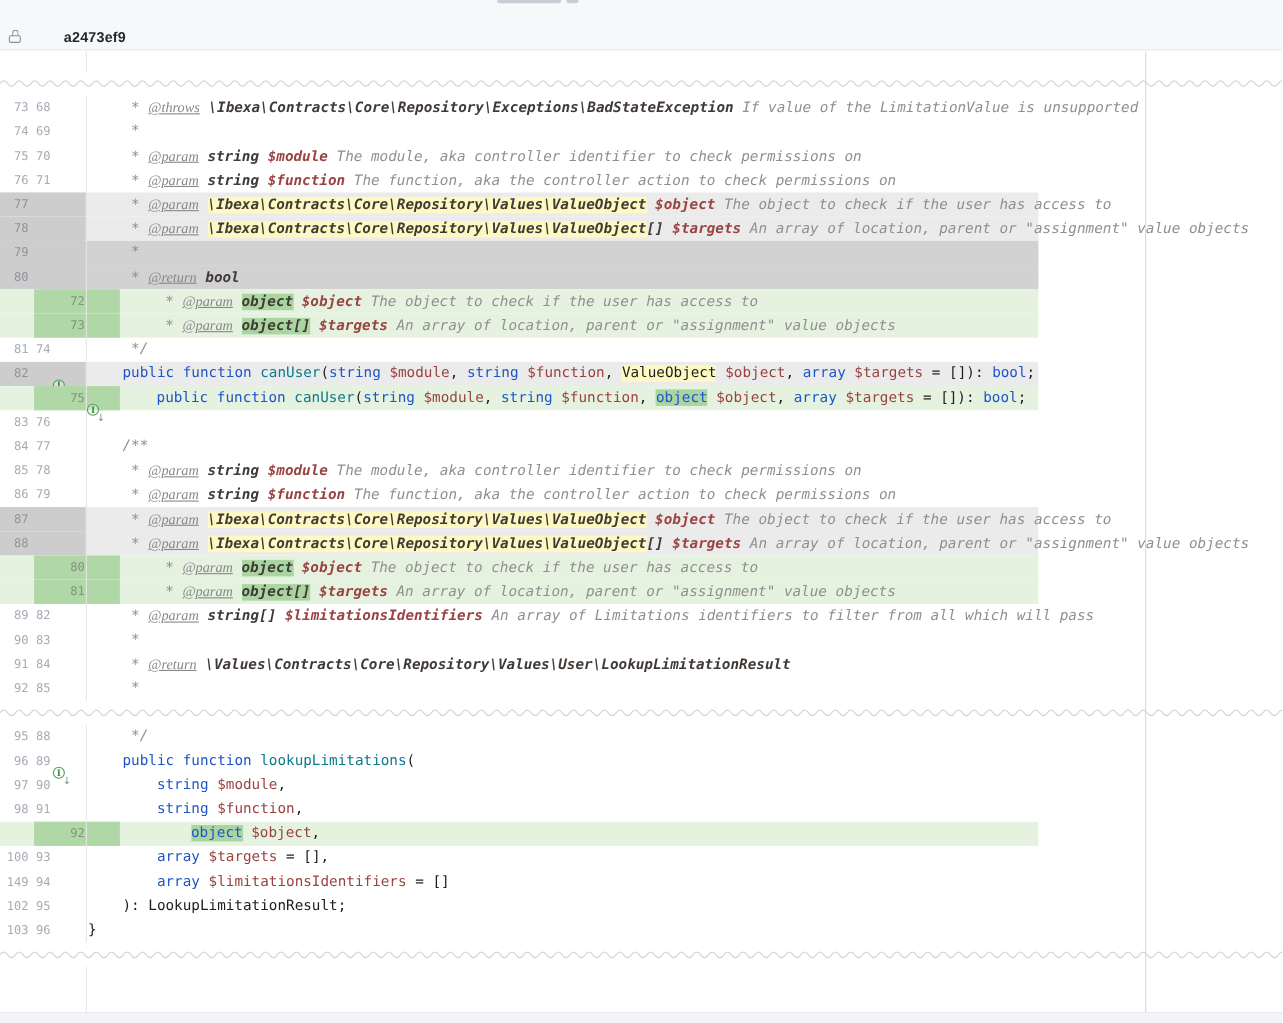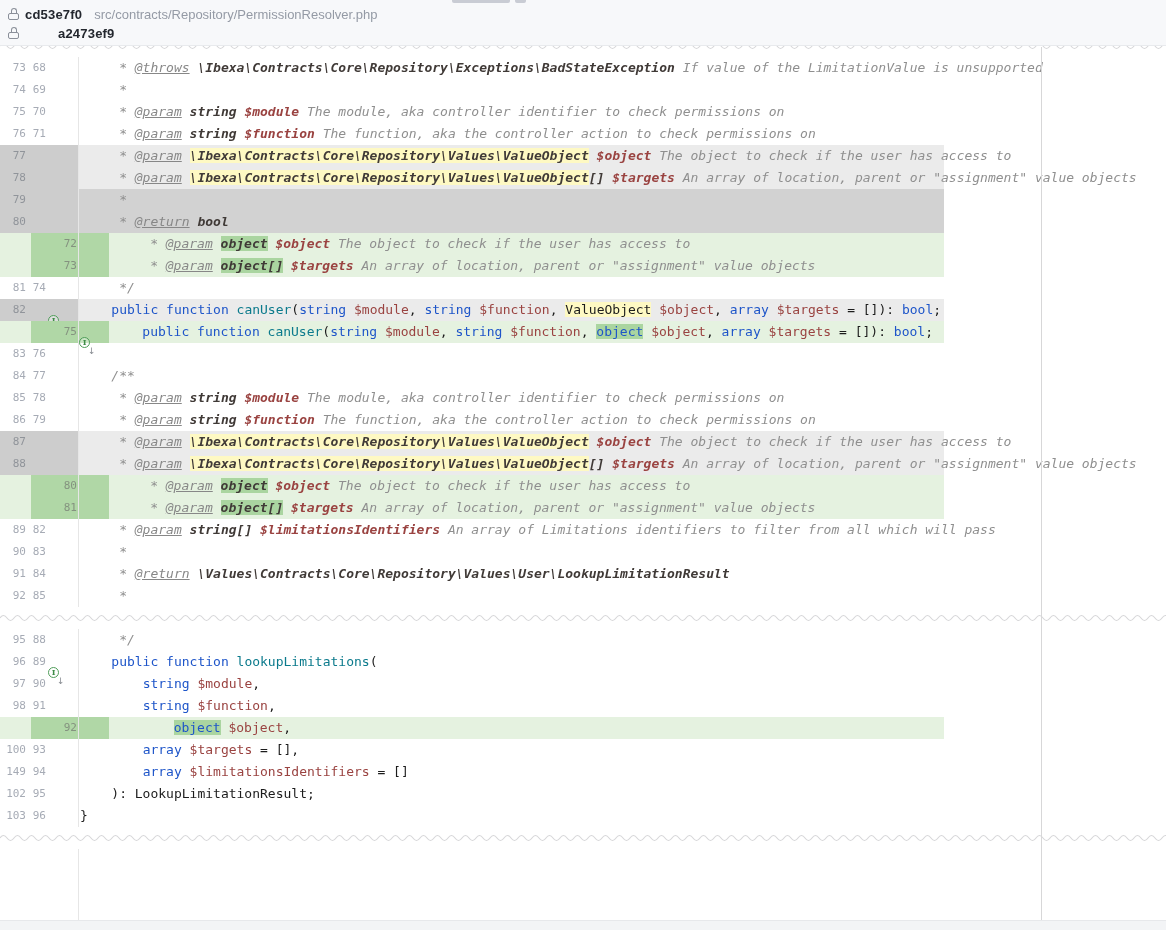--- a/index.html
+++ b/index.html
@@ -16,40 +16,40 @@
   .fpath { font-size:13px; color:#949aa5; margin-left:6px; }
   .lock { position:relative; width:11px; height:13px; display:inline-block; }
   .lock .body { position:absolute; left:0; bottom:1px; width:11px; height:7px;
                 border:1.2px solid #8a8f99; border-radius:2px; }
   .lock .shackle { position:absolute; left:2.5px; top:0; width:6px; height:6px;
                    border:1.2px solid #8a8f99; border-bottom:none;
                    border-radius:4px 4px 0 0; }
   .topbar { position:absolute; top:0; height:3px; background:#c9ccd4; border-radius:0 0 2px 2px; }
 
   
-  .diff { position:absolute; left:0; top:35px; width:944px; }
+  .diff { position:absolute; left:0; top:65px; width:944px; }
   .row { position:relative; display:flex; height:22px; line-height:22px; white-space:pre; }
   .gut { flex:0 0 78px; display:flex; align-items:center; height:22px;
          font-family:"DejaVu Sans Mono", monospace; font-size:11px; color:#a6abb5; }
   .gut .on { width:26px; text-align:right; }
   .gut .nn { width:20px; text-align:right; }
   .gut .ic { width:24px; position:relative; }
   .code { flex:1 1 auto; font-family:"DejaVu Sans Mono", monospace; font-size:13px;
           color:#1c1c1c; padding-left:2px; }
 
   
   .row.delmod  { background:#ebebeb; }
   .row.delmod .gut,  .row.delfull .gut { background:#cdcdcd; color:#90949a; }
   .row.delfull { background:#d2d2d2; }
   .row.add { background:#e5f2e0;padding-left:31px; }
   .row.add .gut { background:#b0d7a6; color:#84927f; }
 
   
   .cm   { color:#8f8f8f; font-style:italic; }
-  .tag  { color:#878787; font-style:italic; text-decoration:underline; }
+  .tag  { color:#878787; font-style:italic; text-decoration:underline;font-family:Liberation Serif, serif; }
   .dtyp { color:#403a37; font-style:italic; font-weight:bold; }
   .dvar { color:#9a4341; font-style:italic; font-weight:bold; }
   .kw   { color:#1e55c9; }
   .fn   { color:#0b7a8c; }
   .cls  { color:#1c1c1c; }
   .var  { color:#9a4341; }
   .pl   { color:#1c1c1c; }
   .wd   { background:#fef9c3; }
   .wa   { background:#aad5a0; }
 
@@ -77,28 +77,20 @@
             background:#f3f4f6; border-top:1px solid #e7e8eb; z-index:4; }
 </style>
 </head>
 <body>
 
 <div class="stage">
 
   <div class="hdr">
     <div class="topbar" style="left:452px;width:58px;"></div>
     <div class="topbar" style="left:515px;width:11px;"></div>
-    <div class="hdr-row r1">
-      <span class="lock">
-          <span class="shackle"></span>
-          <span class="body"></span>
-        </span>
-      <span class="hash">cd53e7f0</span>
-      <span class="fpath">src/contracts/Repository/PermissionResolver.php</span>
-    </div>
     <div class="hdr-row r2">
       <span class="lock">
           <span class="shackle"></span>
           <span class="body"></span>
         </span>
       <span class="hash">a2473ef9</span>
     </div>
   </div>
 
   <div class="diff">

